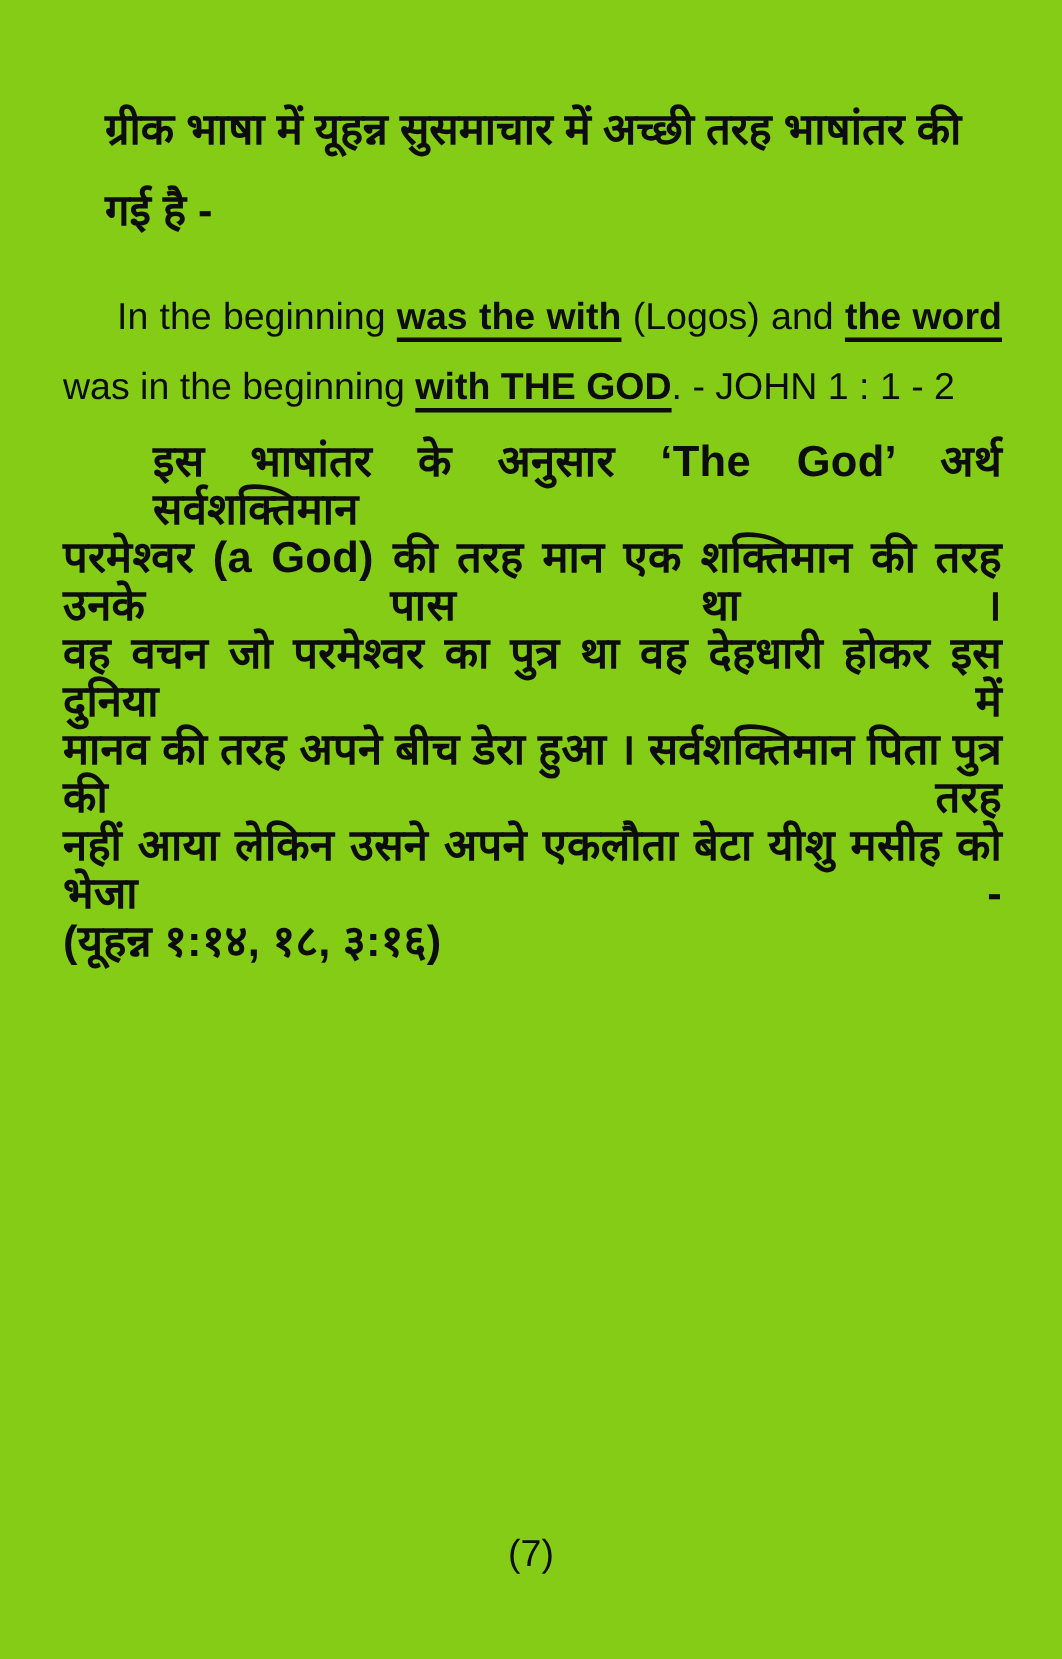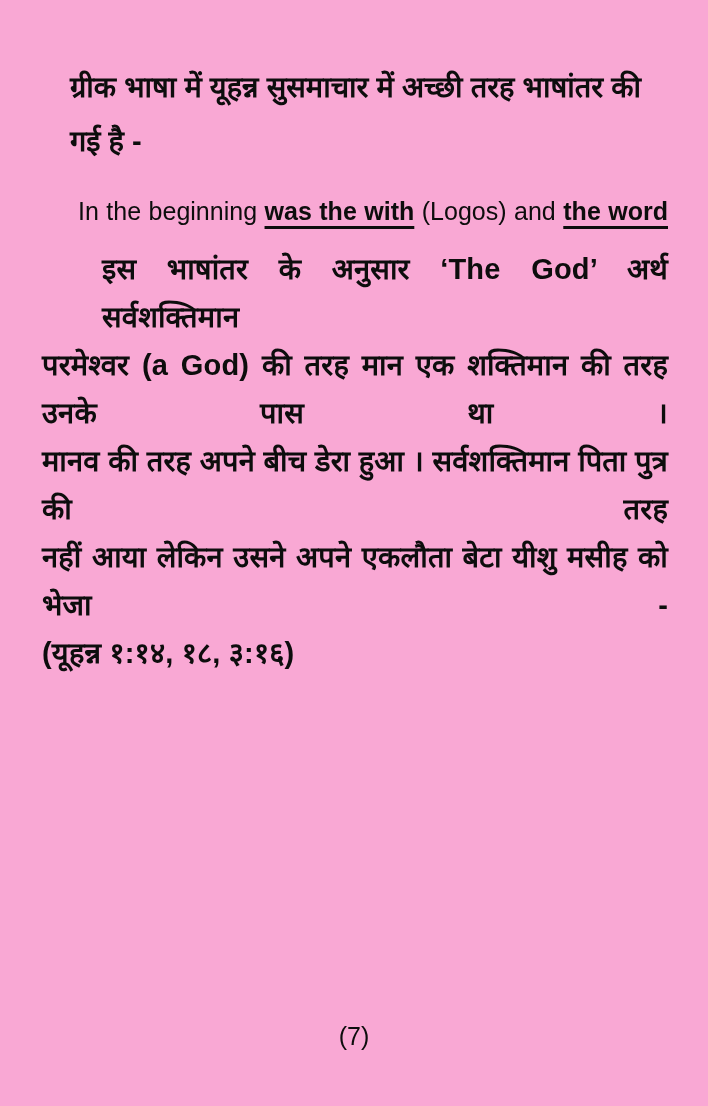--- a/index.html
+++ b/index.html
@@ -2,28 +2,28 @@
 <html lang="hi"><head>
 <meta charset="utf-8">
 <style>
   html, body { margin: 0; padding: 0; background: #ffffff; }
   body { width: 708px; font-family: "Liberation Sans", sans-serif; color: #0d0d0d; }
   .page {
     position: relative;
     width: 708px;
     height: 1106px;
     box-sizing: border-box;
-    background: #f9a8d4;
+    background: #84cc16;
     padding: 60px 40px 0 42px;
     overflow: hidden;
   }
   
   .hline {
     font-size: 29px;
-    line-height: 48px;
+    line-height: 32px;
     font-weight: 600;
     letter-spacing: 0.2px;
     text-align: justify;
     text-align-last: justify;
     -moz-text-align-last: justify;
   }
   .hline.last { text-align: left; text-align-last: left; -moz-text-align-last: left; }
   .heading-line {
     font-size: 29px;
     line-height: 54px;
@@ -66,25 +66,29 @@
 <body>
 
 <div class="page">
 
   <div class="heading-line" lang="hi">ग्रीक भाषा में यूहन्न सुसमाचार में अच्छी तरह भाषांतर की गई है -</div>
 
   <div class="equote">
     <div class="eline first">
       <span>In the beginning </span><span class="bu">was the with</span><span> (Logos) and </span><span class="bu">the word</span>
     </div>
+    <div class="eline last">
+      <span>was in the beginning </span><span class="bu">with THE GOD</span><span>. - JOHN 1 : 1 - 2</span>
+    </div>
   </div>
 
   <div class="para para1" lang="hi">
     <div class="hline first">इस भाषांतर के अनुसार ‘The God’ अर्थ सर्वशक्तिमान</div>
     <div class="hline">परमेश्वर (a God) की तरह मान एक शक्तिमान की तरह उनके पास था ।</div>
+    <div class="hline">वह वचन जो परमेश्वर का पुत्र था वह देहधारी होकर इस दुनिया में</div>
     <div class="hline">मानव की तरह अपने बीच डेरा हुआ । सर्वशक्तिमान पिता पुत्र की तरह</div>
     <div class="hline">नहीं आया लेकिन उसने अपने एकलौता बेटा यीशु मसीह को भेजा -</div>
     <div class="hline last">(यूहन्न १:१४, १८, ३:१६)</div>
   </div>
 
   <div class="page-number">(7)</div>
 
 </div>
 
 </body></html>

